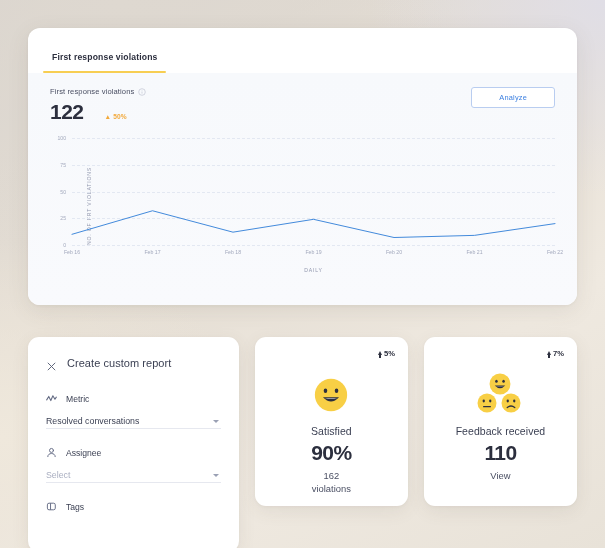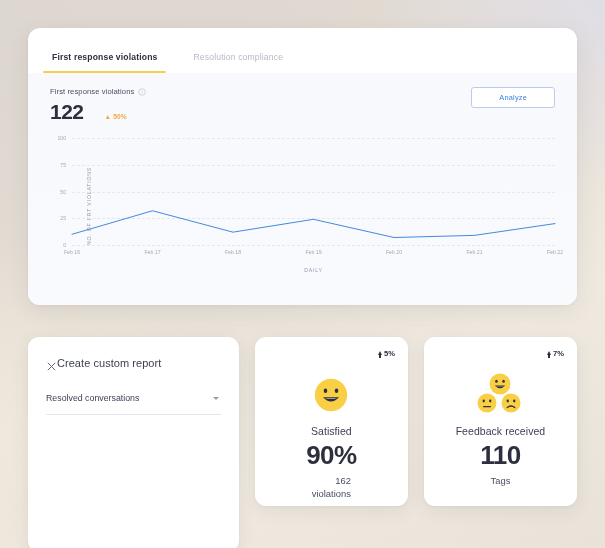--- a/index.html
+++ b/index.html
@@ -213,20 +213,21 @@
   
   .form-card {
     width: 212px;
     height: 215px;
     padding: 20px 18px 0 18px;
     overflow: hidden;
   }
   .form-head {
     display: flex;
     align-items: center;
+    gap: 10px;
     margin-bottom: 24px;
     cursor: pointer;
   }
   .close-icon { width: 11px; height: 11px; color: #5c6278; flex: none; }
   .form-title {
     font-size: 11px;
     color: #3a3f52;
     letter-spacing: 0.05px;
   }
   .field { margin-bottom: 18px; }
@@ -238,21 +239,21 @@
     color: #3a3f52;
     margin-bottom: 12px;
   }
   .field-icon { width: 11px; height: 11px; color: #6b7governed; flex: none; }
   .field-icon { color: #666d85; }
   .select {
     display: flex;
     align-items: center;
     justify-content: space-between;
     border-bottom: 1px solid #e6e8ef;
-    padding-bottom: 11px;
+    padding-bottom: 2px;
     cursor: pointer;
   }
   .select-value { font-size: 8.8px; color: #3a3f52; }
   .select-value.placeholder { color: #a9aec0; }
   .caret {
     width: 0; height: 0;
     border-left: 3.2px solid transparent;
     border-right: 3.2px solid transparent;
     border-top: 3.4px solid #9aa0b4;
     margin-right: 2px;
@@ -309,47 +310,44 @@
     width: 52px;
     height: 44px;
   }
   .stat-label {
     font-size: 10.5px;
     color: #3a3f52;
     margin-top: 2px;
     letter-spacing: 0.05px;
   }
   .stat-value {
-    font-size: 26px;
+    font-size: 21px;
     font-weight: bold;
     color: #2c2f3e;
     letter-spacing: -0.6px;
     margin-top: 5px;
     line-height: 1.05;
   }
   .stat-sub {
     font-size: 9.4px;
     color: #4a4f63;
     margin-top: 6px;
-    text-align: right;
+    text-align: center;
     line-height: 1.35;
   }
   .stat-sub.link { cursor: pointer; }
 </style>
 </head>
 <body>
 
 <div class="report-card">
 
   <div class="tabs">
     <div class="tab active">
       <span>First response violations</span>
-    </div>
-    <div class="tab">
-      <span>Resolution compliance</span>
     </div>
   </div>
 
   <div class="chart-panel">
 
     <div class="panel-head">
       <div>
         <div class="metric-title">
           <span>First response violations</span>
           <span class="info-icon">
@@ -418,27 +416,61 @@
       <span class="close-icon">
         <svg viewBox="0 0 16 16" width="11" height="11" stroke="#5c6278" stroke-width="1.4" stroke-linecap="round">
           <line x1="3" y1="3" x2="13" y2="13"></line>
           <line x1="13" y1="3" x2="3" y2="13"></line>
         </svg>
       </span>
       <span class="form-title">Create custom report</span>
     </div>
 
     <div class="field">
+      <div class="field-label">
+        <span class="field-icon">
+          <svg viewBox="0 0 16 16" width="11" height="11" fill="none" stroke="#666d85" stroke-width="1.6" stroke-linecap="round" stroke-linejoin="round">
+            <polyline points="1,10 4,5 7,11 10,4 13,9 15,6"></polyline>
+          </svg>
+        </span>
+        <span>Metric</span>
+      </div>
       <div class="select">
         <span class="select-value">Resolved conversations</span>
         <span class="caret"></span>
       </div>
     </div>
 
-
+    <div class="field">
+      <div class="field-label">
+        <span class="field-icon">
+          <svg viewBox="0 0 16 16" width="11" height="11" fill="none" stroke="#666d85" stroke-width="1.4" stroke-linecap="round">
+            <circle cx="8" cy="5" r="2.9"></circle>
+            <path d="M2.6 14c0-2.9 2.4-4.5 5.4-4.5s5.4 1.6 5.4 4.5"></path>
+          </svg>
+        </span>
+        <span>Assignee</span>
+      </div>
+      <div class="select">
+        <span class="select-value placeholder">Select</span>
+        <span class="caret"></span>
+      </div>
+    </div>
+
+    <div class="field">
+      <div class="field-label">
+        <span class="field-icon">
+          <svg viewBox="0 0 16 16" width="11" height="11" fill="none" stroke="#666d85" stroke-width="1.4" stroke-linejoin="round">
+            <rect x="2" y="3.2" width="11.5" height="9.6" rx="2.4"></rect>
+            <line x1="6.6" y1="3.2" x2="6.6" y2="12.8"></line>
+          </svg>
+        </span>
+        <span>Tags</span>
+      </div>
+    </div>
   </div>
 
   <div class="panel stat-card">
     <div class="stat-delta">
       <span class="arrow-up"></span>
       <span>5%</span>
     </div>
     <div class="emoji-area">
       <svg width="34" height="34" viewBox="0 0 40 40">
         <circle cx="20" cy="20" r="19" fill="#f8cf45"></circle>
@@ -479,16 +511,16 @@
         <svg width="20" height="20" viewBox="0 0 40 40" style="position:absolute;left:27px;top:20px">
           <circle cx="20" cy="20" r="19" fill="#f8cf45"></circle>
           <ellipse cx="13.5" cy="16" rx="2.3" ry="2.8" fill="#2c2f3e"></ellipse>
           <ellipse cx="26.5" cy="16" rx="2.3" ry="2.8" fill="#2c2f3e"></ellipse>
           <path d="M12.5 29 Q20 23 27.5 29" fill="none" stroke="#2c2f3e" stroke-width="2.6" stroke-linecap="round"></path>
         </svg>
       </div>
     </div>
     <div class="stat-label">Feedback received</div>
     <div class="stat-value">110</div>
-    <div class="stat-sub link">Tags</div>
+    <div class="stat-sub link">View</div>
   </div>
 
 </div>
 
 </body></html>

